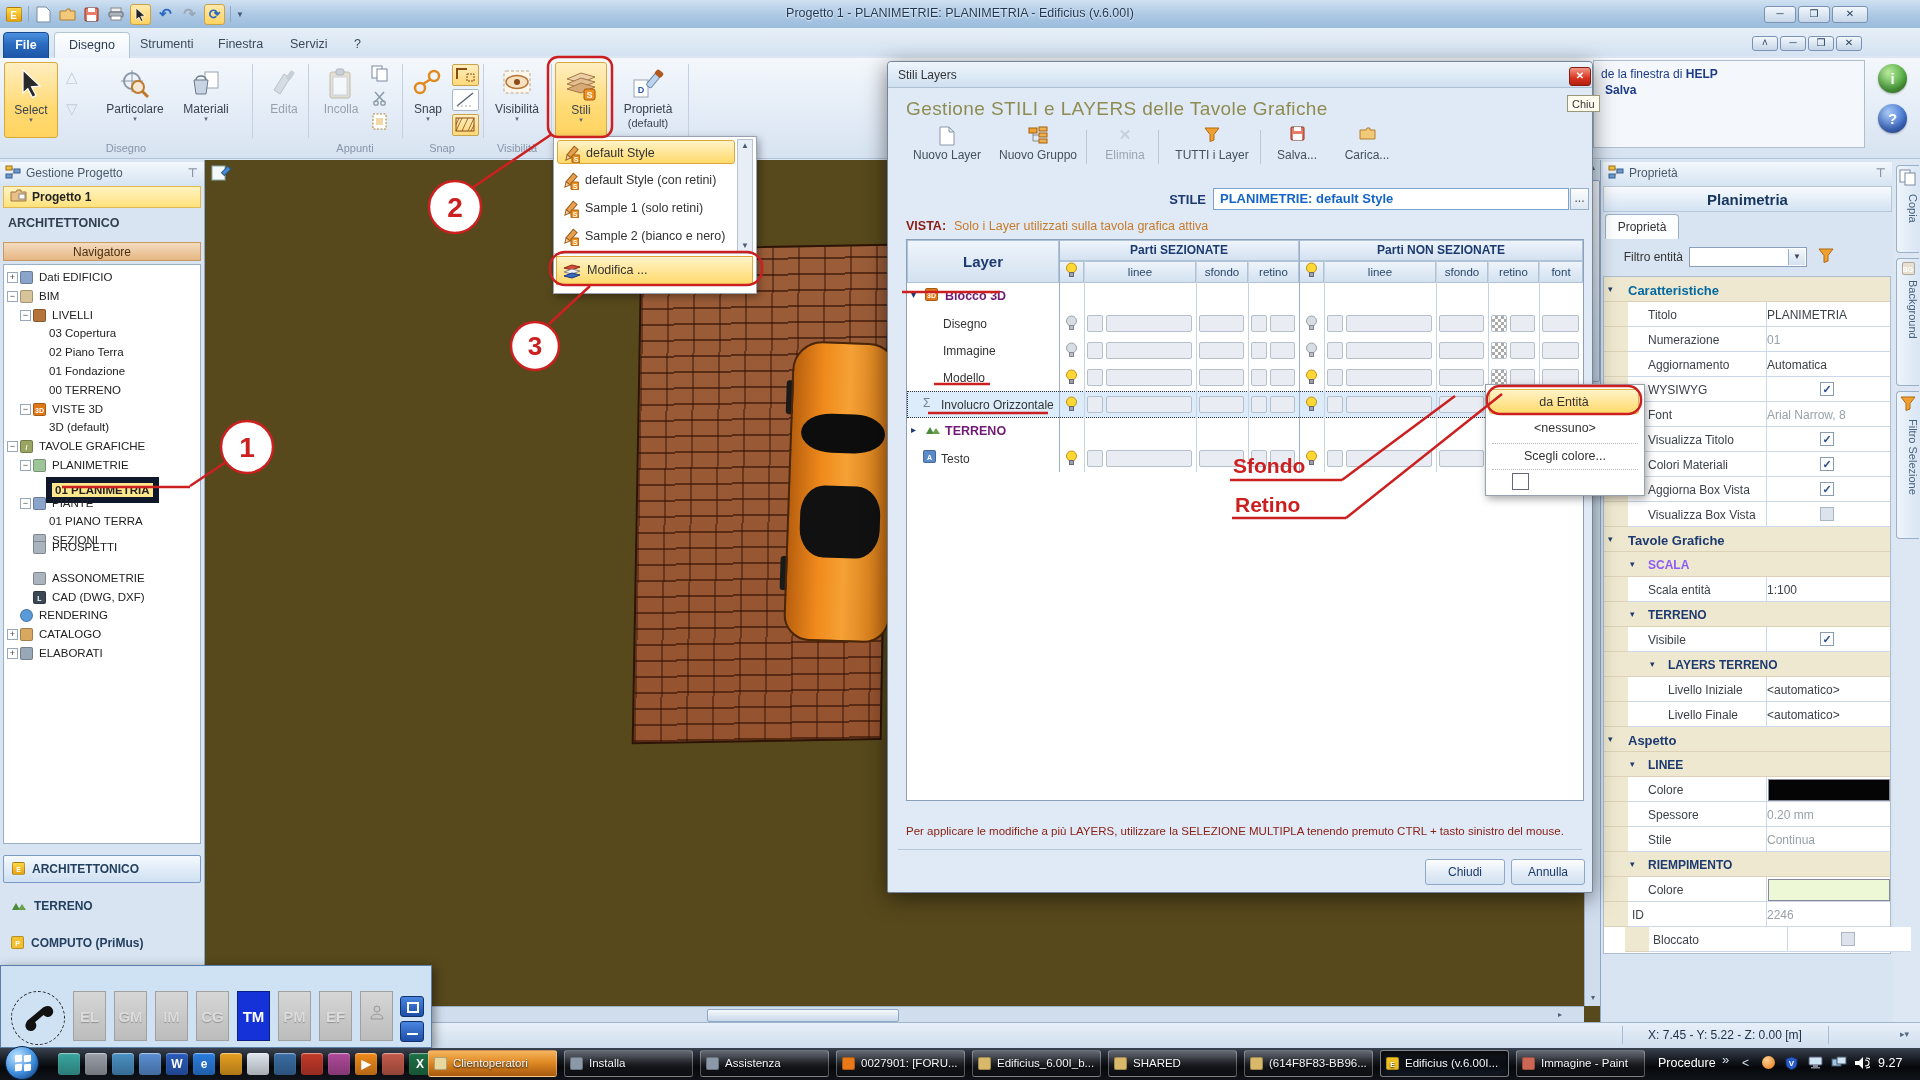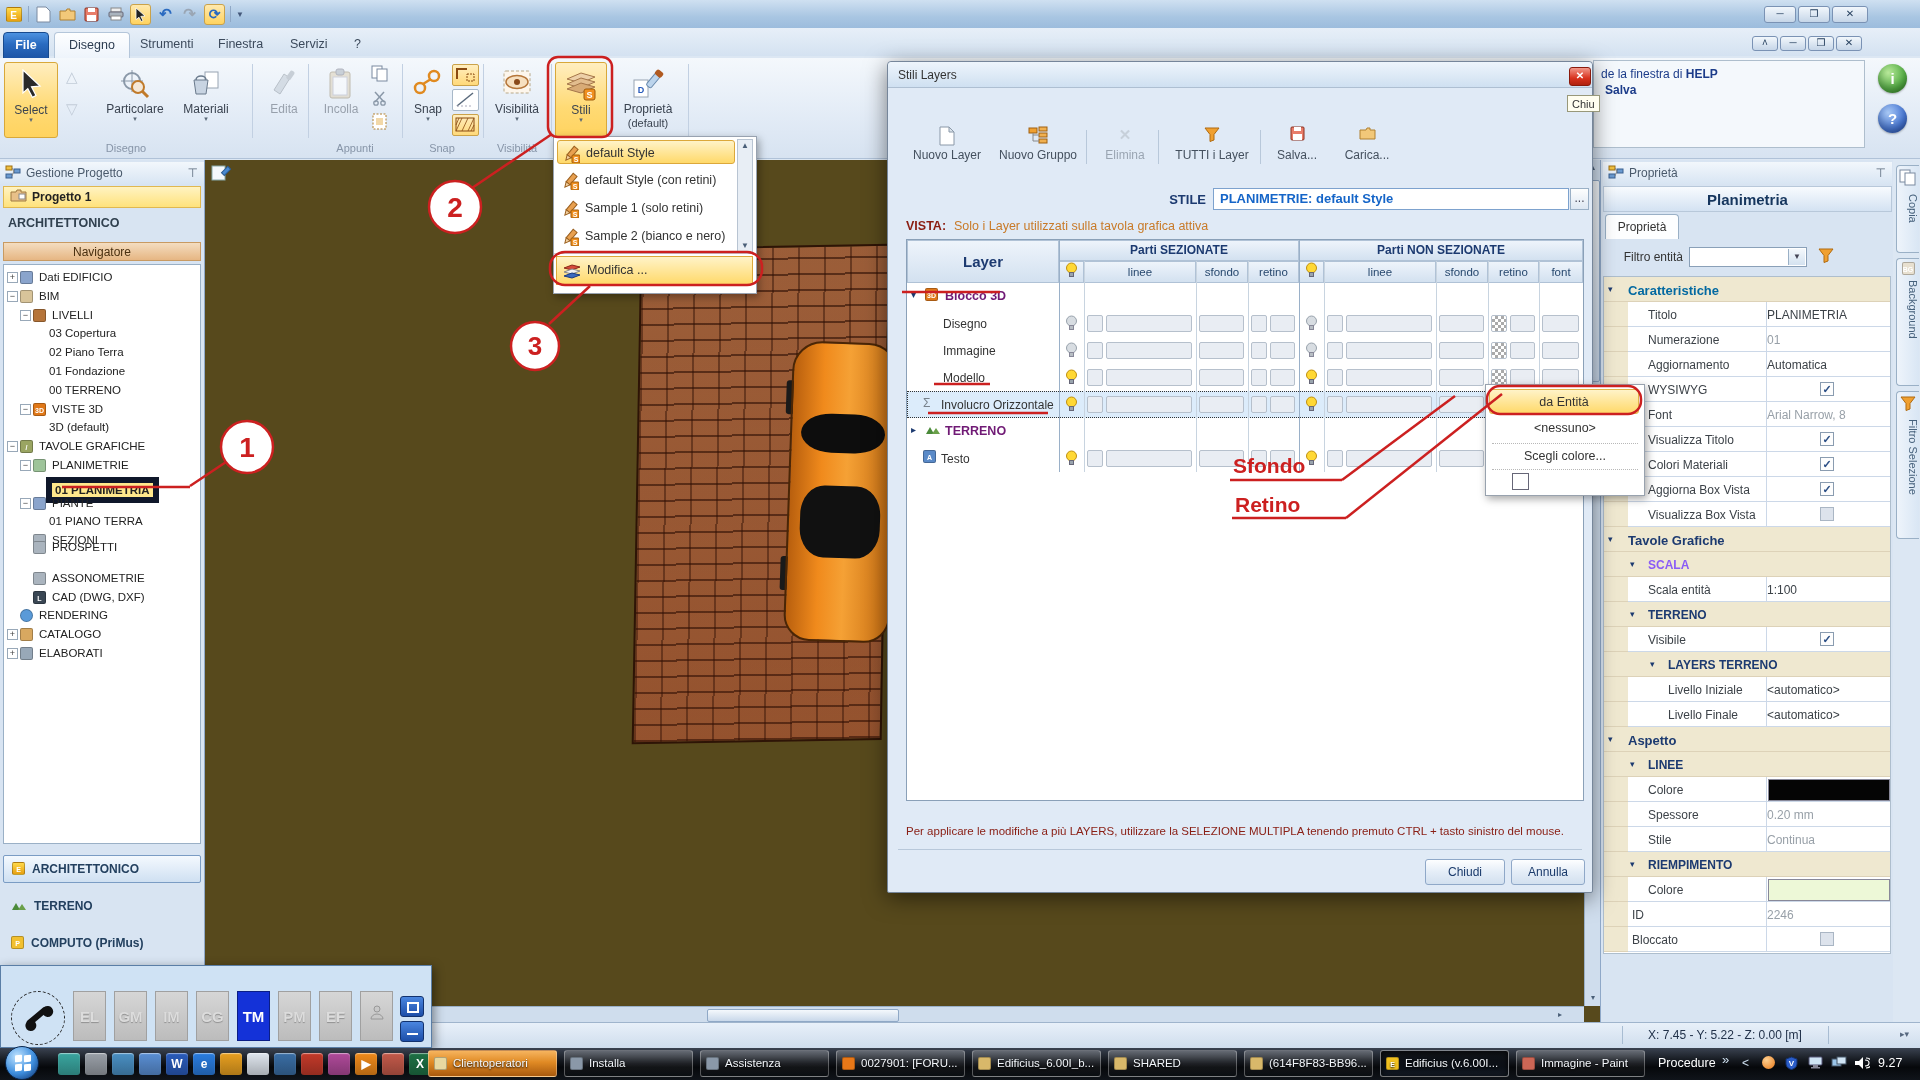--- a/index.html
+++ b/index.html
@@ -251,20 +251,21 @@
       </span>
     <span class="qi">
         <span style="font-size:15px;color:#9aa6b4;font-weight:bold">↷</span>
       </span>
     <span class="qi hl">
         <span style="font-size:14px;color:#2a6ac0;font-weight:bold">⟳</span>
       </span>
     <span class="qsep"></span>
     <span style="font-size:8px;color:#44587a">▼</span>
   </div>
+  <div id="wintitle">Progetto 1 -  PLANIMETRIE: PLANIMETRIA - Edificius (v.6.00I)</div>
   <div class="winbtn abs" style="left:1764px;top:6px;width:30px">─</div>
   <div class="winbtn abs" style="left:1798px;top:6px;width:30px">❒</div>
   <div class="winbtn abs" style="left:1832px;top:6px;width:34px">✕</div>
 </div>
 
 <div id="menubar">
   <div class="mtab" id="tab-file">File</div>
   <div class="mtab" id="tab-disegno">Disegno</div>
   <div class="mtab" style="left:126px">Strumenti</div>
   <div class="mtab" style="left:204px">Finestra</div>
@@ -624,20 +625,21 @@
         </svg></span>
     <span class="abs" style="left:30px">Modifica ...</span>
   </div>
 </div>
 
 <div id="dialog">
   <div id="dlg-titlebar">
     <span id="dlg-title">Stili Layers</span>
     <div id="dlg-close">✕</div>
   </div>
+  <div id="dlg-heading">Gestione STILI e LAYERS delle Tavole Grafiche</div>
   <div id="dlg-toolbar">
       <div class="dtb" style="left: 18px; width: 82px;"><span class="ric"><svg width="18" height="20">
             <path d="M2,1 h9 l5,5 v13 h-14z" fill="#fff" stroke="#8a98a8"></path>
             <path d="M11,1 l5,5 h-5z" fill="#dde5ec" stroke="#8a98a8"></path>
           </svg></span><span>Nuovo Layer</span></div>
       <div class="dtb" style="left: 104px; width: 92px;"><span class="ric"><svg width="20" height="18">
             <rect x="1" y="2" width="8" height="5" fill="#f0a030" stroke="#a06010"></rect>
             <rect x="11" y="1" width="8" height="4" fill="#f0b050" stroke="#a06010"></rect>
             <rect x="11" y="7" width="8" height="4" fill="#f0b050" stroke="#a06010"></rect>
             <rect x="11" y="13" width="8" height="4" fill="#f0b050" stroke="#a06010"></rect>
@@ -1014,21 +1016,21 @@
         <span class="rlabel" style="left: 44px;">Colore</span>
         <div style="position: absolute; left: 164px; top: 2px; width: 120px; height: 20px; border: 1px solid rgb(136, 136, 153); background: rgb(237, 248, 215);"></div>
       </div>
       <div class="rrow" style="top: 625px;">
         <div class="rsecbg" style="left: 0px; width: 24px;"></div>
         <div class="rcell" style="left: 24px; width: 139px; border-right: 1px solid rgb(204, 216, 232); background: rgb(255, 255, 255);"></div>
         <div class="rcell" style="left: 163px; width: 123px; background: rgb(255, 255, 255);"></div>
         <span class="rlabel" style="left: 28px;">ID</span>
         <span class="rvalue muted">2246</span>
       </div>
-      <div class="rrow" style="top: 650px;">
+      <div class="rrow" style="top: 650px; margin-left: 21px;">
         <div class="rsecbg" style="left: 0px; width: 24px;"></div>
         <div class="rcell" style="left: 24px; width: 139px; border-right: 1px solid rgb(204, 216, 232); background: rgb(255, 255, 255);"></div>
         <div class="rcell" style="left: 163px; width: 123px; background: rgb(255, 255, 255);"></div>
         <span class="rlabel" style="left: 28px;">Bloccato</span>
         <span class="chk off"></span>
       </div>
     </div>
 </div>
 <div id="sidetabs"></div>
 

